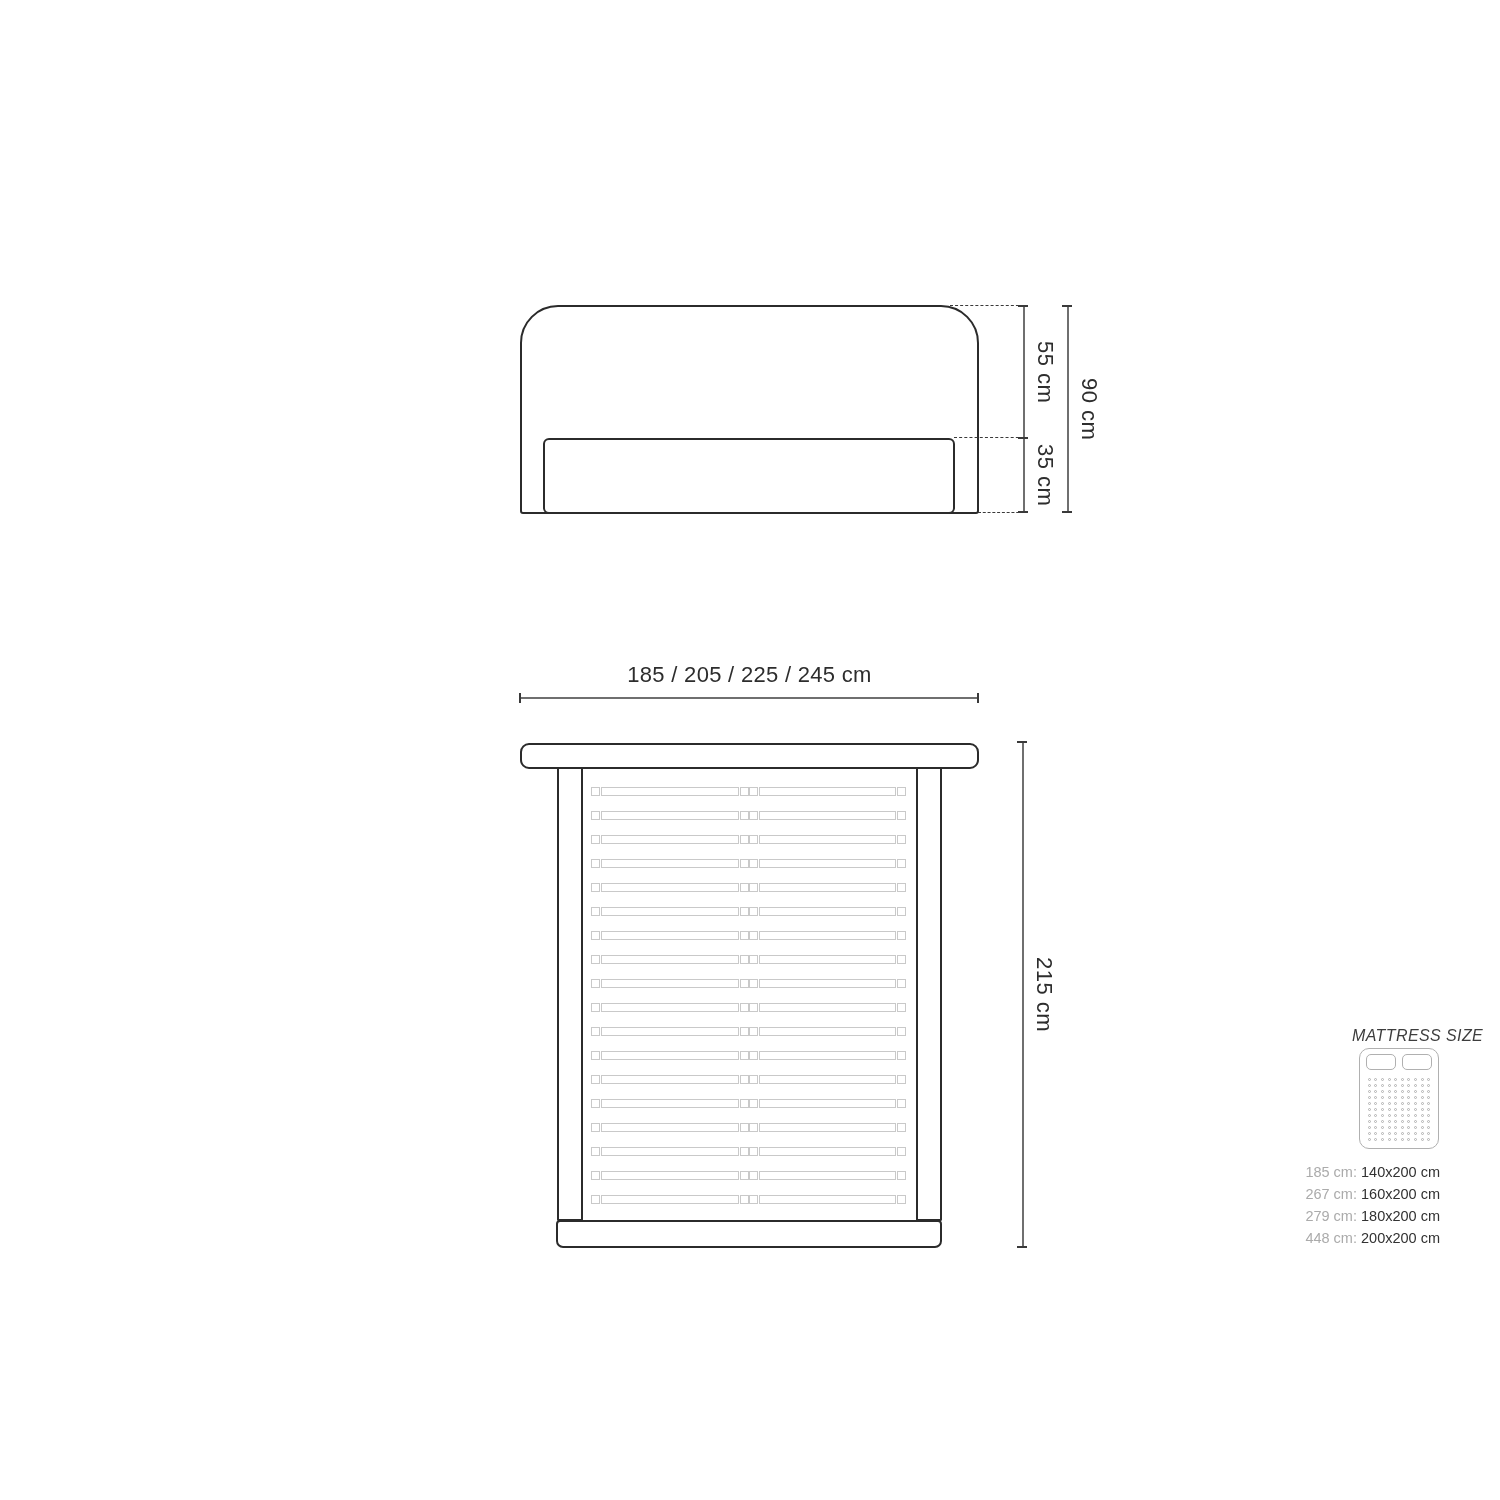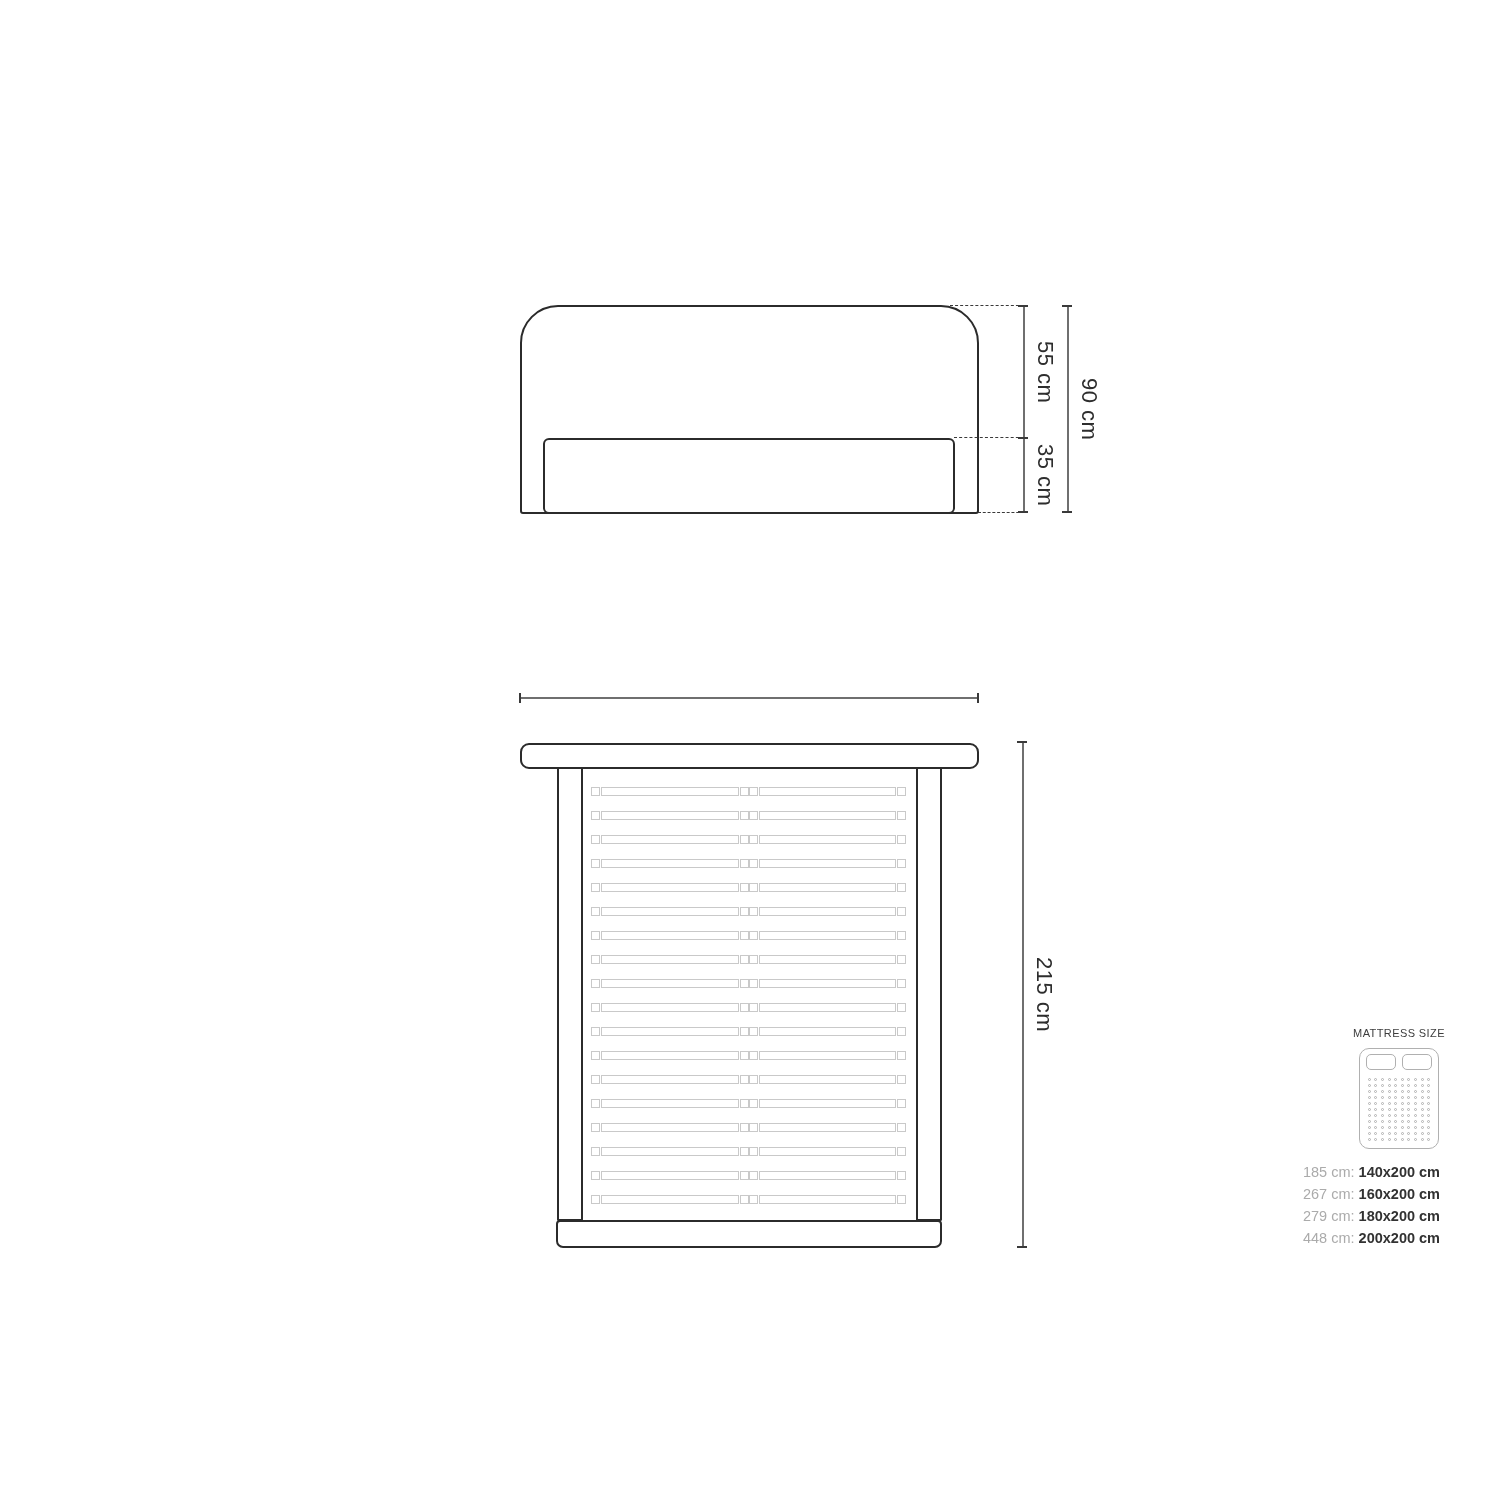--- a/index.html
+++ b/index.html
@@ -75,42 +75,42 @@
     display:flex;flex-direction:column;justify-content:space-between;z-index:0;
   }
   .slat{display:flex;height:9px;}
   .slat .tab{width:9px;height:9px;border:1px solid var(--c-slat);background:#fff;box-sizing:border-box;}
   .slat .bar{flex:1;height:9px;border:1px solid var(--c-slat);background:#fff;box-sizing:border-box;margin:0 1px;}
   .slat .ctr{margin:0;}
 
   
   .legend-title{
     left:1352px;top:1027px;width:94px;text-align:center;
-    font-size:11px;color:#3d3d3d;letter-spacing:0.4px;white-space:nowrap;
+    font-size:16px;color:#3d3d3d;letter-spacing:0.4px;white-space:nowrap;font-style:italic;
   }
   .mattress-icon{
     left:1359px;top:1048px;width:80px;height:101px;
     border:1.5px solid var(--c-legend_icon);border-radius:10px;background:#fff;
     display:flex;flex-direction:column;padding:5px 6px 6px 6px;
   }
   .pillow-row{display:flex;justify-content:space-between;}
   .pillow{
     width:30px;height:16px;border:1.3px solid var(--c-legend_icon);
     border-radius:5px;background:#fff;box-sizing:border-box;
   }
   .dot-grid{
     margin-top:6px;flex:1;display:grid;
     grid-template-columns:repeat(10,1fr);
     align-items:center;justify-items:center;
   }
   .dot{width:3px;height:3px;border:1px solid var(--c-legend_icon);border-radius:50%;box-sizing:border-box;}
   .legend-rows{left:1290px;top:1161px;width:150px;text-align:right;}
   .legend-row{height:22px;line-height:22px;font-size:14.5px;white-space:nowrap;}
   .legend-row .l{color:var(--c-legend_label);}
-  .legend-row .v{color:var(--c-legend_value);font-weight:700;}
+  .legend-row .v{color:var(--c-legend_value);font-weight:400;}
 </style>
 </head>
 <body>
 
 <div class="canvas">
 
   <div class="abs headboard-front"></div>
   <div class="abs basepanel-front"></div>
 
   <div class="abs dash dash-top"></div>
@@ -123,20 +123,21 @@
   <div class="abs tick-h" style="left:1018px;top:511px;"></div>
 
   <div class="abs vline line-b"></div>
   <div class="abs tick-h" style="left:1062px;top:305px;"></div>
   <div class="abs tick-h" style="left:1062px;top:511px;"></div>
 
   <div class="abs vlabel lbl-55">55 cm</div>
   <div class="abs vlabel lbl-35">35 cm</div>
   <div class="abs vlabel lbl-90">90 cm</div>
 
+  <div class="abs width-label">185 / 205 / 225 / 245 cm</div>
   <div class="abs hline dim-h"></div>
   <div class="abs tick-v" style="left:519px;top:693px;"></div>
   <div class="abs tick-v" style="left:977px;top:693px;"></div>
 
   <div class="abs headboard-plan"></div>
   <div class="abs rail rail-left"></div>
   <div class="abs rail rail-right"></div>
   <div class="abs slat-area">
       <div class="slat">
         <span class="tab"></span>

